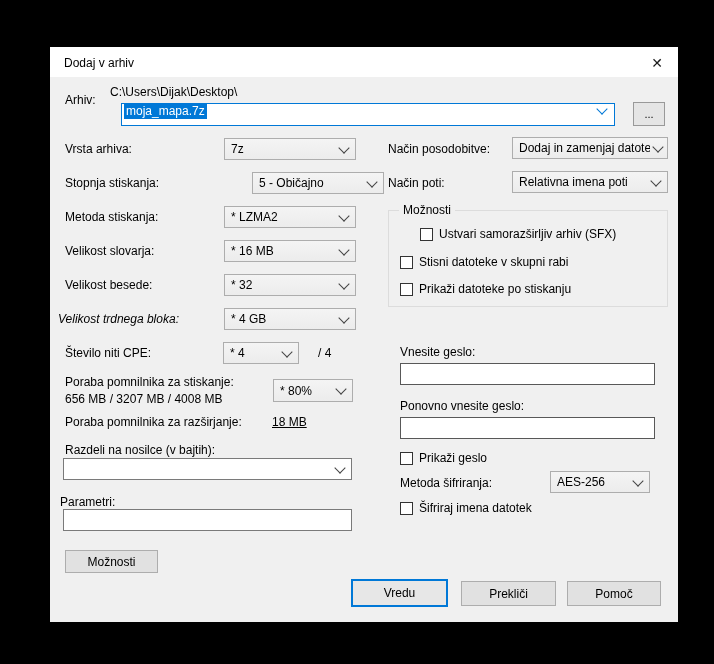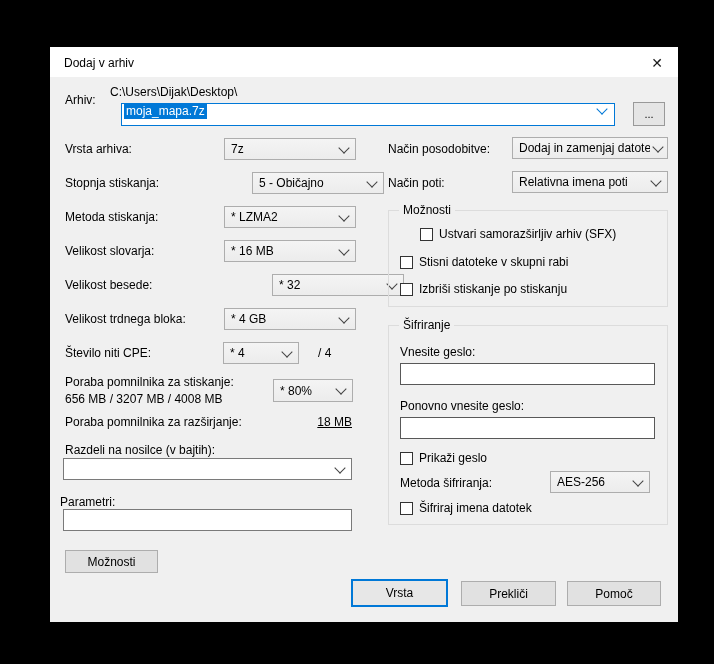--- a/index.html
+++ b/index.html
@@ -102,47 +102,47 @@
       <span class="chev"></span>
   </div>
 
   <span class="lbl" style="left:15px;top:197px;">Velikost slovarja:</span>
   <div class="combo" style="left:174px;top:193px;width:132px;">
     <span>* 16 MB</span>
       <span class="chev"></span>
   </div>
 
   <span class="lbl" style="left:15px;top:231px;">Velikost besede:</span>
-  <div class="combo" style="left:174px;top:227px;width:132px;margin-left:48px;">
+  <div class="combo" style="left:174px;top:227px;width:132px;">
     <span>* 32</span>
       <span class="chev"></span>
   </div>
 
-  <span class="lbl" style="left:15px;top:265px;">Velikost trdnega bloka:</span>
+  <span class="lbl" style="left:8px;top:265px;font-style:italic;">Velikost trdnega bloka:</span>
   <div class="combo" style="left:174px;top:261px;width:132px;">
     <span>* 4 GB</span>
       <span class="chev"></span>
   </div>
 
   <span class="lbl" style="left:15px;top:299px;">Število niti CPE:</span>
   <div class="combo" style="left:173px;top:295px;width:76px;">
     <span>* 4</span>
       <span class="chev"></span>
   </div>
   <span class="lbl" style="left:268px;top:299px;">/ 4</span>
 
   <span class="lbl" style="left:15px;top:328px;">Poraba pomnilnika za stiskanje:</span>
   <span class="lbl" style="left:15px;top:345px;">656 MB / 3207 MB / 4008 MB</span>
   <div class="combo" style="left:223px;top:332px;width:80px;height:23px;">
     <span>* 80%</span>
       <span class="chev"></span>
   </div>
 
   <span class="lbl" style="left:15px;top:368px;">Poraba pomnilnika za razširjanje:</span>
-  <span class="lbl" style="left:222px;top:368px;width:80px;text-align:right;text-decoration:underline;">18 MB</span>
+  <span class="lbl" style="left:222px;top:368px;width:80px;text-decoration:underline;">18 MB</span>
 
   <span class="lbl" style="left:15px;top:396px;">Razdeli na nosilce (v bajtih):</span>
   <div class="combo white" style="left:13px;top:411px;width:289px;">
     <span></span>
       <span class="chev"></span>
   </div>
 
   <span class="lbl" style="left:10px;top:448px;">Parametri:</span>
   <input class="edit" style="left: 13px; top: 462px; width: 289px; border-color: rgb(122, 122, 122);" value="">
 
@@ -166,26 +166,23 @@
   <div class="chkrow" style="left:350px;top:180px;margin-left:20px;">
     <span class="chkbox"></span>
     <span>Ustvari samorazširljiv arhiv (SFX)</span>
   </div>
   <div class="chkrow" style="left:350px;top:208px;">
     <span class="chkbox"></span>
     <span>Stisni datoteke v skupni rabi</span>
   </div>
   <div class="chkrow" style="left:350px;top:235px;">
     <span class="chkbox"></span>
-    <span>Izbriši stiskanje po stiskanju</span>
-  </div>
-
-  <div class="groupbox" style="left:338px;top:278px;width:280px;height:200px;">
-    <span class="group-label">Šifriranje</span>
-  </div>
+    <span>Prikaži datoteke po stiskanju</span>
+  </div>
+
   <span class="lbl" style="left:350px;top:298px;">Vnesite geslo:</span>
   <input class="edit" style="left: 350px; top: 316px; width: 255px;" type="password">
   <span class="lbl" style="left:350px;top:352px;">Ponovno vnesite geslo:</span>
   <input class="edit" style="left: 350px; top: 370px; width: 255px;" type="password">
 
   <div class="chkrow" style="left:350px;top:404px;text-align:center;">
     <span class="chkbox"></span>
     <span>Prikaži geslo</span>
   </div>
 
@@ -193,17 +190,17 @@
   <div class="combo" style="left:500px;top:424px;width:100px;">
     <span>AES-256</span>
       <span class="chev"></span>
   </div>
 
   <div class="chkrow" style="left:350px;top:454px;">
     <span class="chkbox"></span>
     <span>Šifriraj imena datotek</span>
   </div>
 
-  <div class="btn default" style="left:301px;top:532px;width:97px;height:28px;">Vrsta</div>
+  <div class="btn default" style="left:301px;top:532px;width:97px;height:28px;">Vredu</div>
   <div class="btn" style="left:411px;top:534px;width:95px;height:25px;">Prekliči</div>
   <div class="btn" style="left:517px;top:534px;width:94px;height:25px;">Pomoč</div>
 
 </div>
 
 </body></html>

